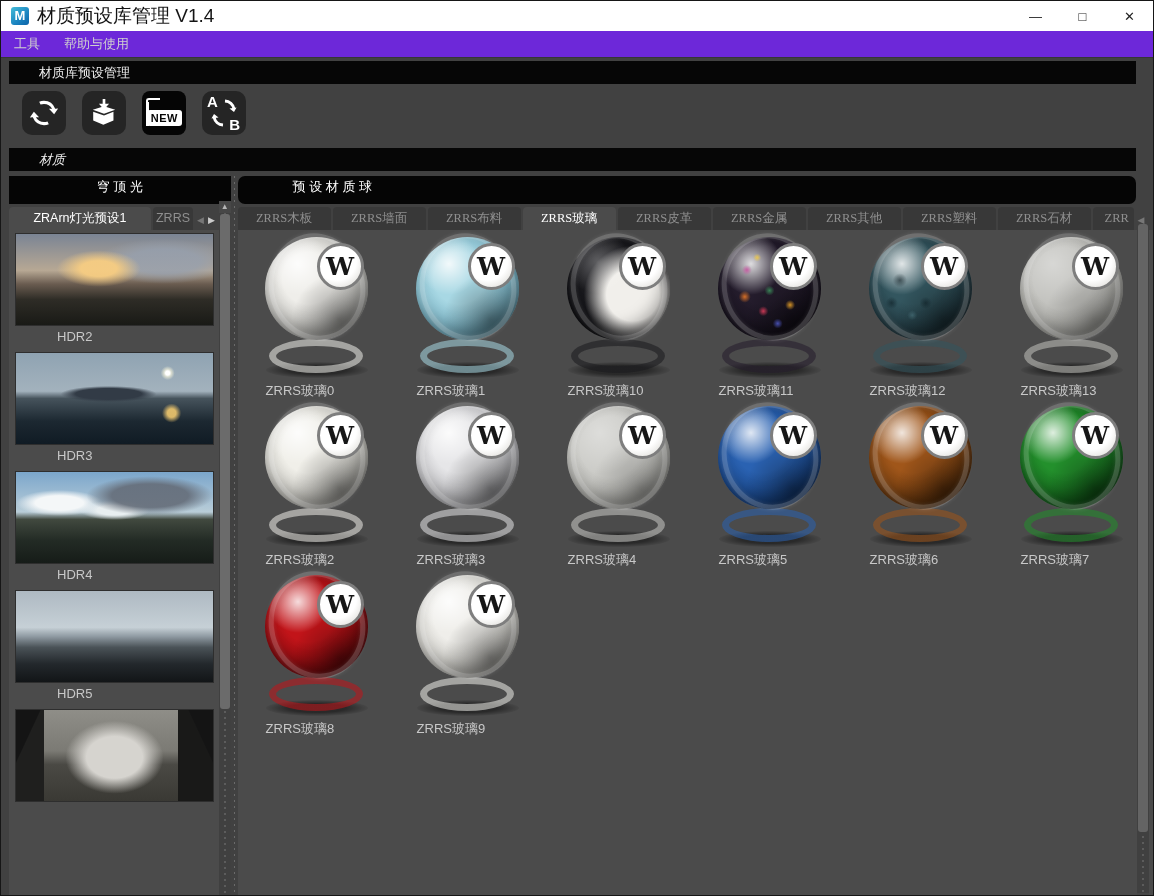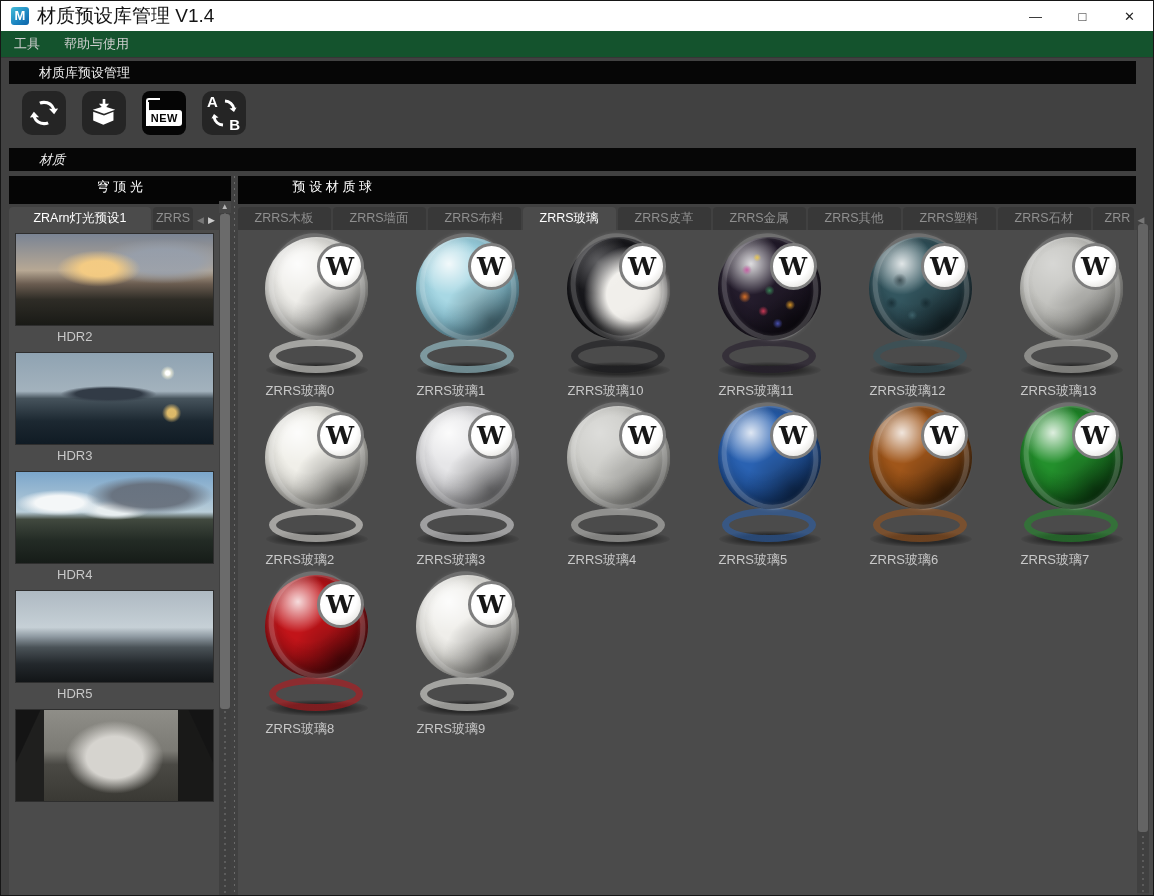--- a/index.html
+++ b/index.html
@@ -8,21 +8,21 @@
 
   
   .titlebar { height:30px; background:#ffffff; display:flex; align-items:center; padding-left:10px; }
   .app-icon { width:18px; height:18px; border-radius:3px; background:linear-gradient(140deg,#45bcd8 0%,#1b84c0 60%,#0d63a8 100%);
     color:#fff; font-weight:bold; font-size:13px; line-height:18px; text-align:center; margin-right:8px; }
   .win-title { font-size:19px; color:#141414; }
   .win-controls { margin-left:auto; display:flex; height:30px; }
   .win-btn { width:47px; height:30px; display:flex; align-items:center; justify-content:center; color:#222; font-size:13px; cursor:default; }
 
   
-  .menubar { height:27px; background:#14532d; display:flex; align-items:center; padding-left:13px; gap:24px; border-bottom:1px solid #363636; }
+  .menubar { height:27px; background:#6d28d9; display:flex; align-items:center; padding-left:13px; gap:24px; border-bottom:1px solid #363636; }
   .menu-item { color:#cfcfcf; font-size:13px; }
 
   
   .black-bar { height:23px; background:#060606; color:#ececec; font-size:13px; display:flex; align-items:center; padding-left:30px; }
   .preset-header { margin:3px 17px 0 8px; }
   .material-bar { margin:7px 17px 0 8px;font-style:italic; }
 
   
   .toolbar { display:flex; gap:16px; padding:7px 0 6px 21px; height:57px; }
   .tool-btn { width:44px; height:44px; border-radius:10px; background:#252525; display:flex; align-items:center; justify-content:center; position:relative; }
@@ -38,21 +38,21 @@
   .ab-wrap svg { position:absolute; top:0; left:0; }
 
   
   .panels { display:flex; margin-top:5px; height:729px; }
   .left-panel { width:222px; margin-left:8px; position:relative; }
   .splitter { width:7px; background:repeating-linear-gradient(to bottom,#6a6a6a 0 2px,transparent 2px 6px); background-size:1px 100%; background-position:3px 0; background-repeat:no-repeat; }
   .right-panel { width:917px; position:relative; }
 
   .panel-title { height:28px; background:#050505; color:#fff; font-size:13px; line-height:22px; margin-bottom:3px; }
   .panel-title.center { text-align:center; }
-  .panel-title.leftpad { padding-left:55px; }
+  .panel-title.leftpad { padding-left:55px;border-radius:7px; }
   .right-panel .panel-title { margin-right:17px; }
 
   .tab-row { height:23px; display:flex; align-items:flex-end; position:relative; }
   .tab { height:23px; line-height:23px; text-align:center; font-size:12.5px; color:#8f8f8f; background:#383838; border-radius:4px 4px 0 0; margin-right:2px; overflow:hidden; white-space:nowrap; flex:none; }
   .tab.active { background:#4b4b4b; color:#ffffff; }
   .dome-tab { width:142px; }
   .dome-tab.trunc { width:40px; }
   .mat-tab { width:93px; }
   .mat-tab.trunc { width:41px; text-align:left; padding-left:12px; }
   .tab-arrow { color:#cccccc; font-size:9px; margin:0 2px 5px 2px; }
@@ -252,21 +252,21 @@
       <div class="scroll-arrow">▲</div>
       <div class="v-thumb"></div>
     </div>
   </div>
 
   <div class="splitter"></div>
 
   <div class="right-panel">
     <div class="panel-title leftpad">预 设 材 质 球</div>
     <div class="tab-row">
-      <div style="display:flex;">
+      <div style="display:flex;font-family:Liberation Serif, serif;">
           <div class="tab mat-tab">ZRRS木板</div>
           <div class="tab mat-tab">ZRRS墙面</div>
           <div class="tab mat-tab">ZRRS布料</div>
           <div class="tab mat-tab active">ZRRS玻璃</div>
           <div class="tab mat-tab">ZRRS皮革</div>
           <div class="tab mat-tab">ZRRS金属</div>
           <div class="tab mat-tab">ZRRS其他</div>
           <div class="tab mat-tab">ZRRS塑料</div>
           <div class="tab mat-tab">ZRRS石材</div>
           <div class="tab mat-tab trunc">ZRR</div>

